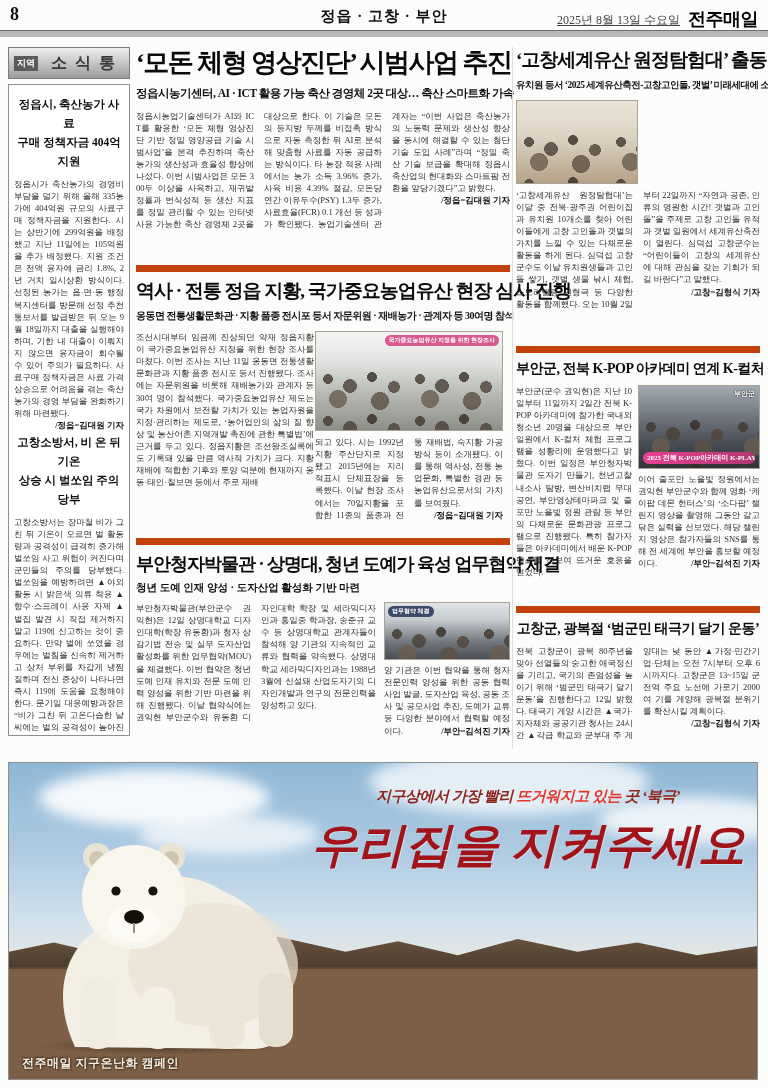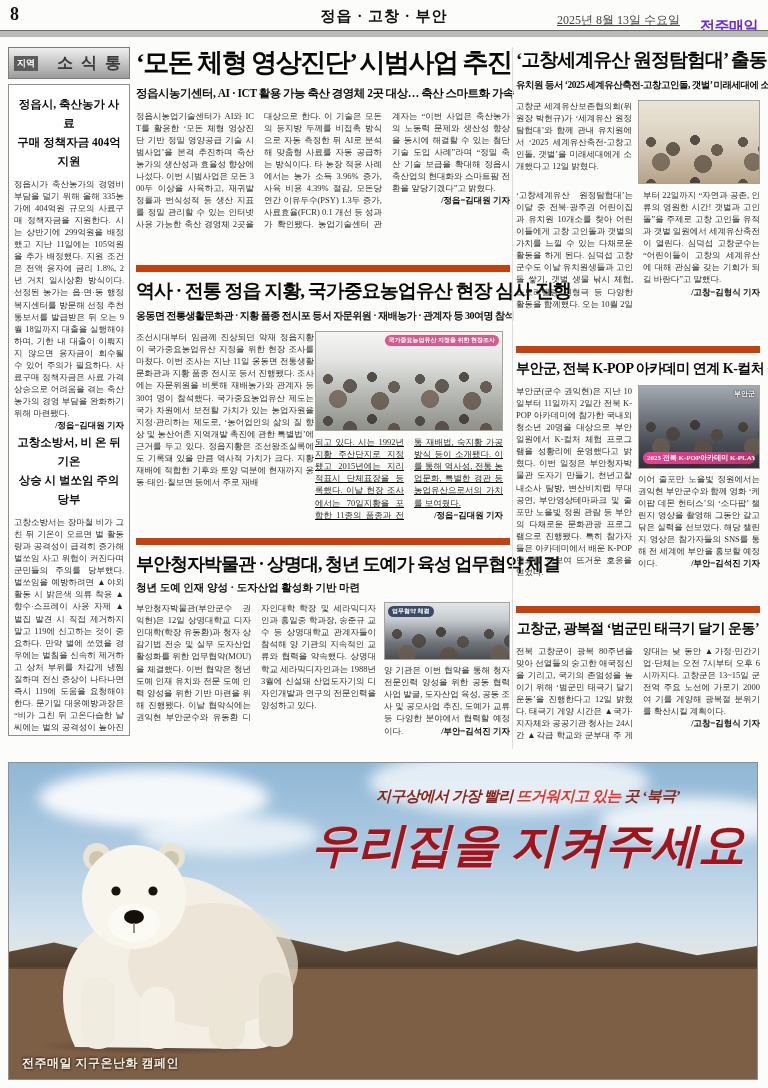--- a/index.html
+++ b/index.html
@@ -4,49 +4,49 @@
 <style>
   html,body{margin:0;padding:0;}
   body{width:768px;height:1088px;background:#f4f3ef;font-family:"Liberation Serif","DejaVu Serif",serif;}
   .page{position:relative;width:768px;height:1088px;background:#fcfcfa;overflow:hidden;}
 
   
   .pg-header{position:absolute;top:4px;left:10px;right:10px;height:24px;}
   .pg-num{position:absolute;left:0;top:0;font-size:18px;font-weight:bold;color:#111;}
   .pg-section{position:absolute;left:50%;transform:translateX(-50%);top:3px;font-size:15px;font-weight:900;color:#111;letter-spacing:1px;}
   .pg-date{position:absolute;right:78px;top:8px;font-size:12px;color:#444;text-decoration:underline;}
-  .pg-brand{position:absolute;right:0;top:13px;font-size:15px;font-weight:900;color:#6d28d9;letter-spacing:-0.5px;}
+  .pg-brand{position:absolute;right:0;top:3px;font-size:18px;font-weight:900;color:#000000;letter-spacing:-0.5px;}
   .header-rule{position:absolute;top:30px;left:0;right:0;height:6px;background:#b9b9b9;border-top:1.5px solid #6d6d6d;}
 
   
   .body-text{font-size:8.5px;line-height:1.42;text-align:justify;color:#2c2c2c;word-break:break-all;}
   .byline{font-weight:bold;float:right;color:#111;}
   .cols2{column-count:2;column-gap:10px;}
   .cols3{column-count:3;column-gap:10px;}
   .sect{border-bottom:7px solid #c2410c;padding-bottom:7px;margin-bottom:7px;}
 
   
   .sidebar{position:absolute;left:8px;top:47px;width:122px;}
-  .snack-header{height:26px;background:linear-gradient(180deg,#efefef,#9c9c9c);border:1px solid #7c7c7c;display:flex;align-items:center;padding:15px 5px;gap:19px;box-sizing:border-box;}
+  .snack-header{height:26px;background:linear-gradient(180deg,#efefef,#9c9c9c);border:1px solid #7c7c7c;display:flex;align-items:center;padding:15px 5px;gap:13px;box-sizing:border-box;}
   .snack-tag{background:#5b5b5b;color:#fff;font-size:9px;font-weight:bold;padding:1px 3px;white-space:nowrap;}
   .snack-title{font-size:16px;font-weight:900;color:#3a3a3a;letter-spacing:2px;white-space:nowrap;}
   .snack-box{border:1px solid #8f8f8f;margin-top:5px;padding:6px 5px;height:652px;overflow:hidden;box-sizing:border-box;background:#fff;}
   .snack-article h3{margin:4px 0 7px 0;text-align:center;font-size:11.5px;line-height:1.65;color:#0d0d0d;font-weight:900;}
   .snack-article p{margin:0 0 14px 0;}
 
   
   .main-col{position:absolute;left:136px;top:45px;width:374px;}
   .hl-xl{margin:2px 0 6px 0;font-size:26px;line-height:1.25;font-weight:900;color:#0a0a0a;letter-spacing:-1.5px;text-align:center;white-space:nowrap;}
   .sub-lg{margin:0 0 9px 0;font-size:11.5px;font-weight:900;color:#111;text-align:center;letter-spacing:-0.5px;white-space:nowrap;}
   .a1-body{height:148px;overflow:hidden;}
   .hl-lg{margin:2px 0 6px 0;font-size:19px;line-height:1.3;font-weight:900;color:#0a0a0a;letter-spacing:-1px;text-align:center;white-space:nowrap;}
   .sub-md{margin:0 0 8px 0;font-size:10px;font-weight:900;color:#111;letter-spacing:-0.5px;white-space:nowrap;}
   .a3-grid{display:flex;gap:1px;}
   .a3-col1{width:178px;height:200px;overflow:hidden;}
-  .a3-right{width:188px;text-decoration:underline;}
+  .a3-right{width:188px;}
   .a3-photo{height:100px;margin-bottom:5px;}
   .a3-under{height:92px;overflow:hidden;}
   .hl-md{margin:2px 0 5px 0;font-size:18px;font-weight:900;color:#0a0a0a;letter-spacing:-1px;text-align:center;white-space:nowrap;}
   .sub-sm{margin:0 0 7px 0;font-size:10.5px;font-weight:900;color:#111;}
   .a5-grid{display:flex;gap:8px;}
   .a5-body{width:240px;height:155px;overflow:hidden;}
   .a5-right{width:126px;}
   .a5-photo{height:58px;margin-bottom:4px;}
   .a5-col3{height:93px;overflow:hidden;}
 
@@ -184,21 +184,20 @@
     </section>
   </main>
 
   <div class="vrule"></div>
 
   <div class="right-col">
     <section class="sect">
       <h1 class="hl-rt">‘고창세계유산 원정탐험대’ 출동</h1>
       <h2 class="sub-rt">유치원 등서 ‘2025 세계유산축전-고창고인돌, 갯벌’ 미래세대에 소개</h2>
       <div class="a2-top">
-        <div class="body-text a2-intro">고창군 세계유산보존협의회(위원장 박현규)가 ‘세계유산 원정탐험대’와 함께 관내 유치원에서 ‘2025 세계유산축전-고창고인돌, 갯벌’을 미래세대에게 소개했다고 12일 밝혔다.</div>
         <div class="photo photo-warm a2-photo">
           <div class="crowd"></div>
         </div>
       </div>
       <div class="body-text cols2 a2-body"><span>‘고창세계유산 원정탐험대’는 이달 중 전북·광주권 어린이집과 유치원 10개소를 찾아 어린이들에게 고창 고인돌과 갯벌의 가치를 느낄 수 있는 다채로운 활동을 하게 된다. 심덕섭 고창군수도 이날 유치원생들과 고인돌 쌓기, 갯벌 생물 낚시 체험, 스토리텔링 인형극 등 다양한 활동을 함께했다. 오는 10월 2일부터 22일까지 “자연과 공존, 인류의 영원한 시간! 갯벌과 고인돌”을 주제로 고창 고인돌 유적과 갯벌 일원에서 세계유산축전이 열린다. 심덕섭 고창군수는 “어린이들이 고창의 세계유산에 대해 관심을 갖는 기회가 되길 바란다”고 말했다.</span><span class="byline">/고창=김형식 기자</span></div>
     </section>
 
     <section class="sect">
       <h1 class="hl-sm">부안군, 전북 K-POP 아카데미 연계 K-컬처 성료</h1>
       <div class="a4-grid">

